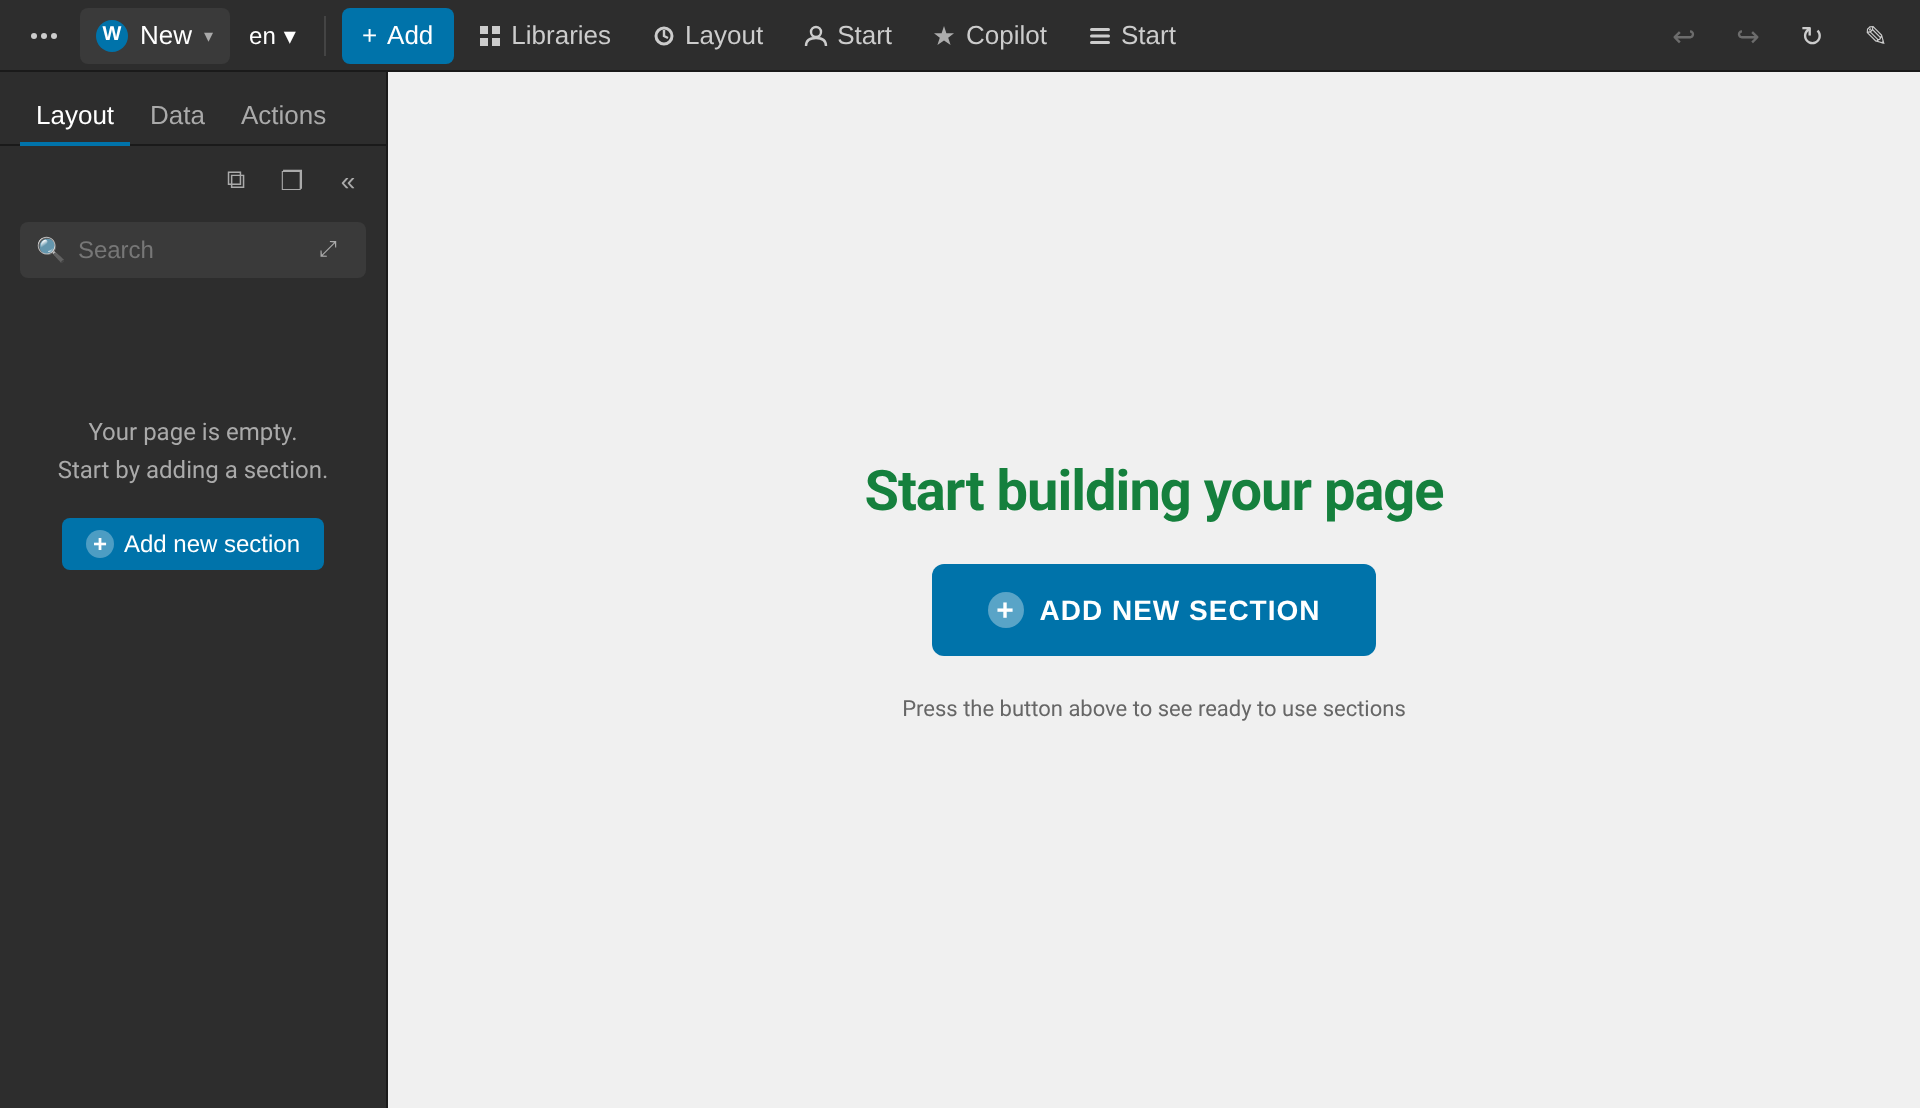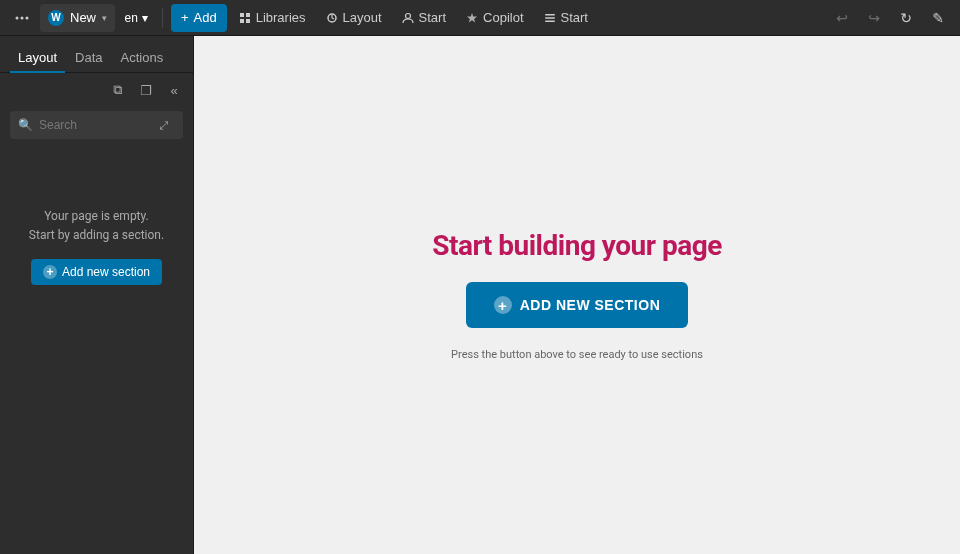--- a/index.html
+++ b/index.html
@@ -279,21 +279,21 @@
     }
     .canvas-inner {
       display: flex;
       flex-direction: column;
       align-items: center;
       gap: 20px;
     }
     .canvas-heading {
       font-size: 28px;
       font-weight: 700;
-      color: #be185d;
+      color: #15803d;
       letter-spacing: -0.5px;
     }
     .canvas-add-btn {
       display: flex;
       align-items: center;
       gap: 8px;
       background: #0073aa;
       border: none;
       border-radius: 6px;
       color: #fff;

